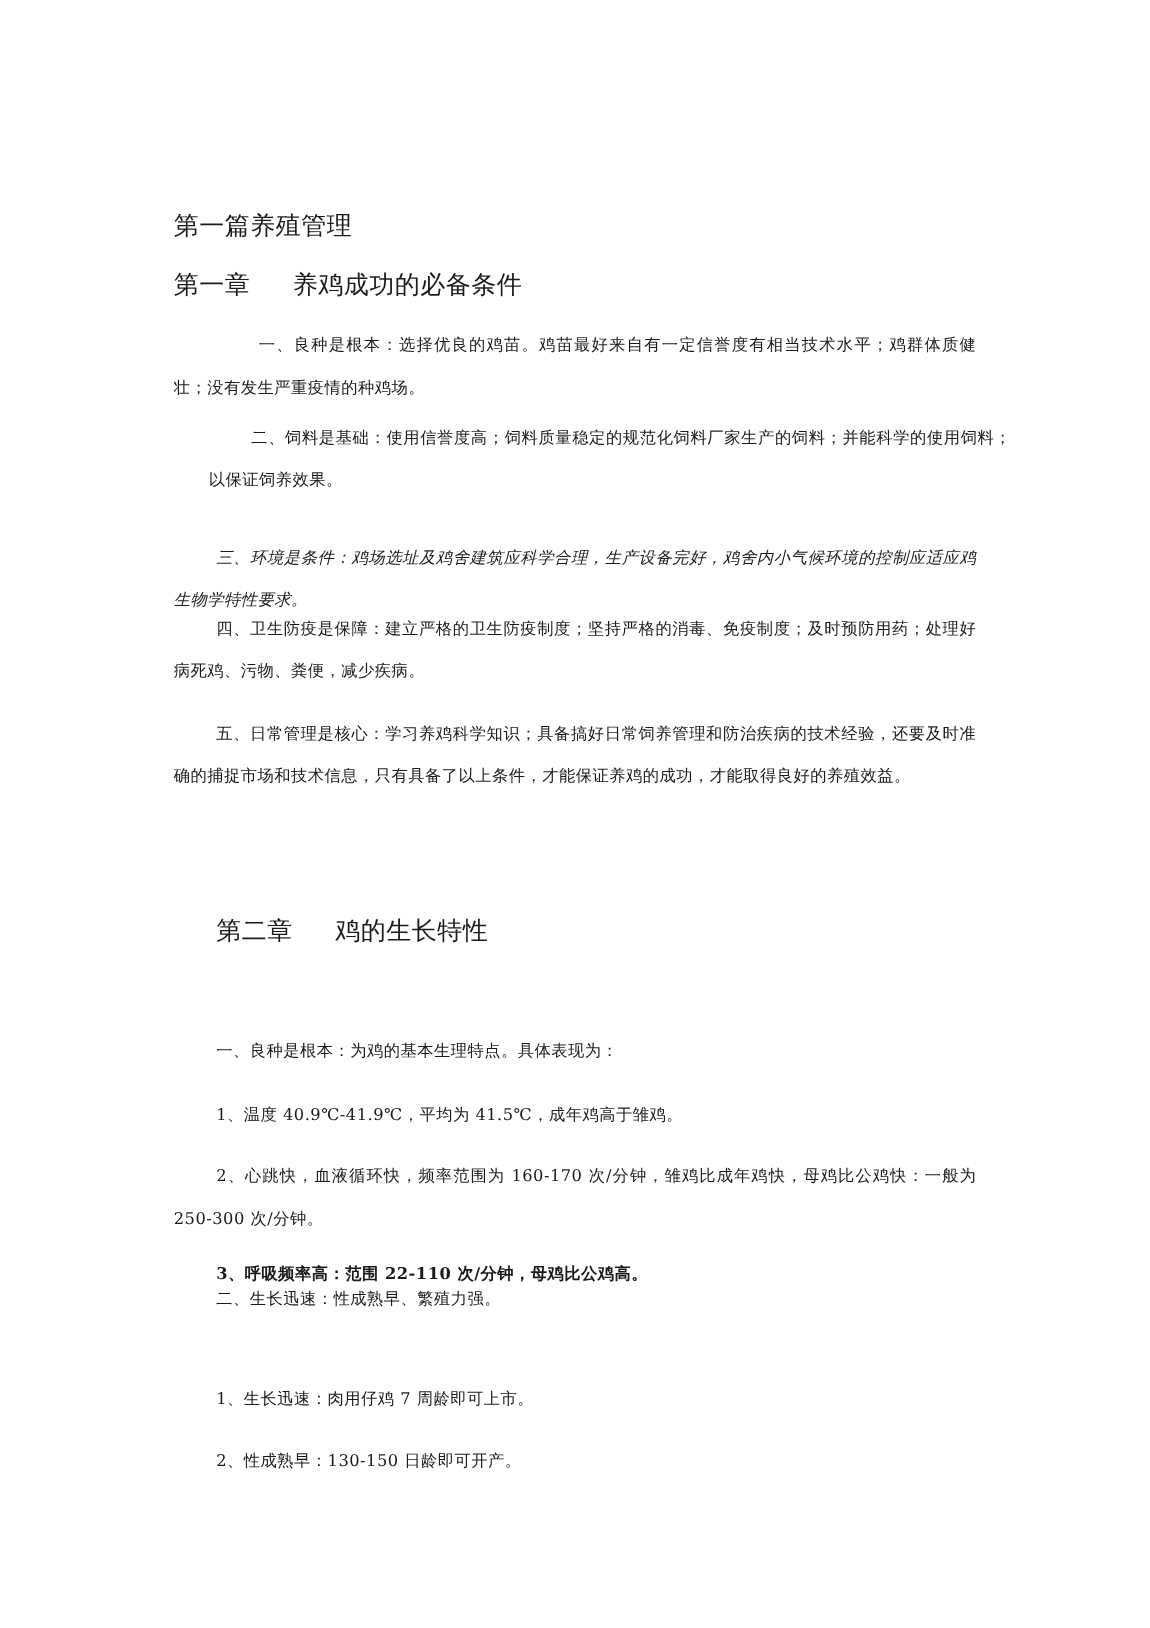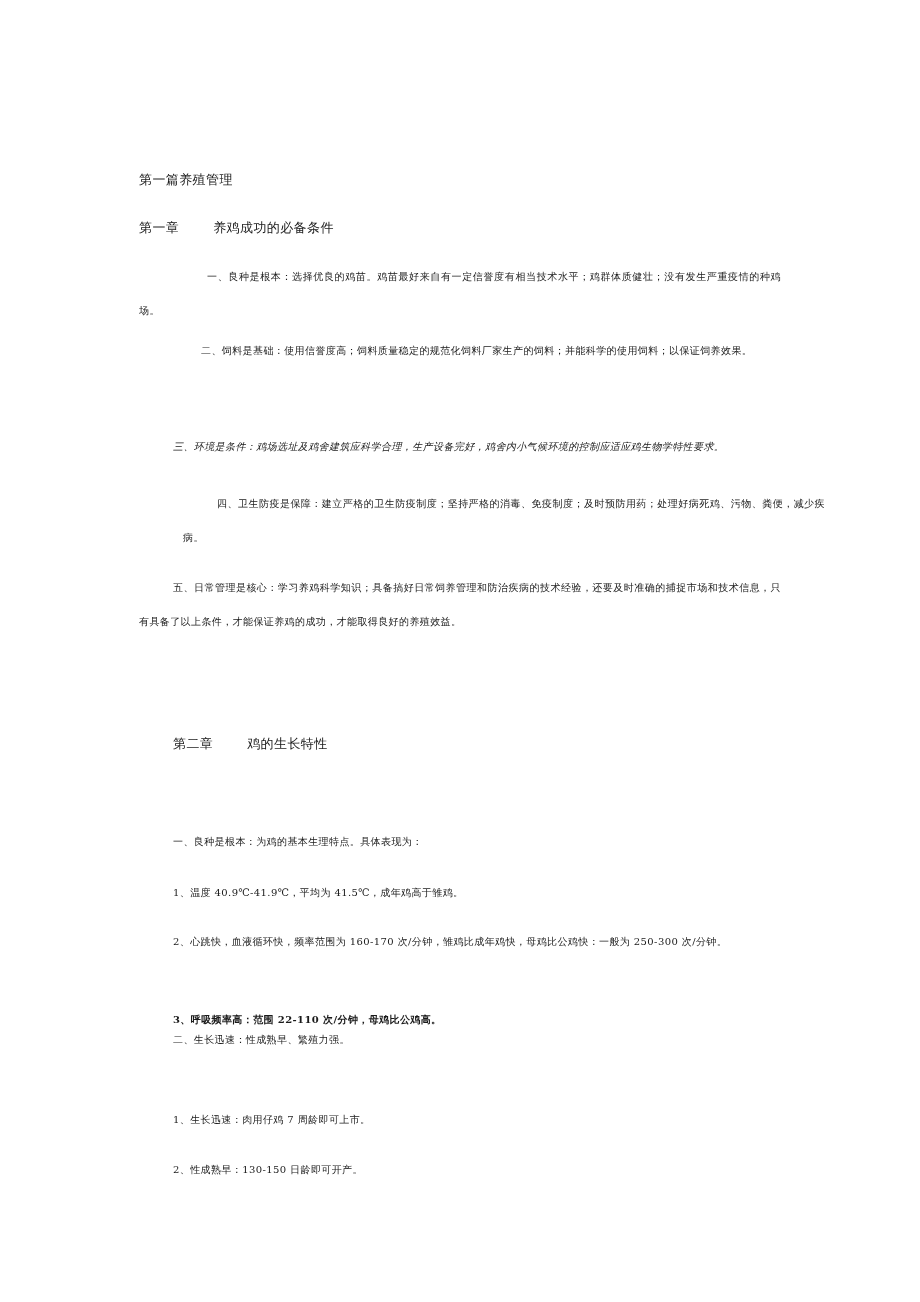--- a/index.html
+++ b/index.html
@@ -1,36 +1,36 @@
 <!DOCTYPE html>
 <html><head>
 <meta charset="utf-8">
 <style>
   html, body { margin: 0; padding: 0; background: #ffffff; }
   body { width: 920px; height: 1302px; position: relative; overflow: hidden;
          font-family: "DejaVu Serif", "Liberation Serif", serif; color: #1a1a1a; }
   .page { position: absolute; left: 139px; top: 0; width: 642px; }
-  .line { position: absolute; left: 0; white-space: nowrap; font-size: 13px; line-height: 20px; letter-spacing: 0.4px; }
-  .para { position: absolute; left: 0; width: 642px; font-size: 10px; line-height: 34px; text-align: justify; text-align-last: left; letter-spacing: 0.4px; }
+  .line { position: absolute; left: 0; white-space: nowrap; font-size: 20px; line-height: 20px; letter-spacing: 0.4px; }
+  .para { position: absolute; left: 0; width: 642px; font-size: 13px; line-height: 34px; text-align: justify; text-align-last: left; letter-spacing: 0.4px; }
   .gap { display: inline-block; width: 34px; }
 </style>
 </head>
 <body>
 
 <div class="page">
   <div class="line" style="top:170px;">第一篇养殖管理</div>
 
   <div class="line" style="top:218px;font-family:Liberation Serif, serif;">
     <span>第一章</span><span class="gap"></span><span>养鸡成功的必备条件</span>
   </div>
 
   <div class="para" style="top:260px; text-indent:68px;">一、良种是根本：选择优良的鸡苗。鸡苗最好来自有一定信誉度有相当技术水平；鸡群体质健壮；没有发生严重疫情的种鸡场。</div>
   <div class="para" style="top:334px; text-indent:34px;margin-left:28px;">二、饲料是基础：使用信誉度高；饲料质量稳定的规范化饲料厂家生产的饲料；并能科学的使用饲料；以保证饲养效果。</div>
   <div class="para" style="top:430px; text-indent:34px;font-style:italic;">三、环境是条件：鸡场选址及鸡舍建筑应科学合理，生产设备完好，鸡舍内小气候环境的控制应适应鸡生物学特性要求。</div>
-  <div class="para" style="top:487px; text-indent:34px;margin-left:44px;">四、卫生防疫是保障：建立严格的卫生防疫制度；坚持严格的消毒、免疫制度；及时预防用药；处理好病死鸡、污物、粪便，减少疾病。</div>
+  <div class="para" style="top:487px; text-indent:34px;">四、卫生防疫是保障：建立严格的卫生防疫制度；坚持严格的消毒、免疫制度；及时预防用药；处理好病死鸡、污物、粪便，减少疾病。</div>
   <div class="para" style="top:571px; text-indent:34px;">五、日常管理是核心：学习养鸡科学知识；具备搞好日常饲养管理和防治疾病的技术经验，还要及时准确的捕捉市场和技术信息，只有具备了以上条件，才能保证养鸡的成功，才能取得良好的养殖效益。</div>
 
   <div class="line" style="left:34px; top:734px;">
     <span>第二章</span><span class="gap"></span><span>鸡的生长特性</span>
   </div>
 
   <div class="para" style="top:825px; text-indent:34px;">一、良种是根本：为鸡的基本生理特点。具体表现为：</div>
   <div class="para" style="top:876px; text-indent:34px;">1、温度 40.9℃-41.9℃，平均为 41.5℃，成年鸡高于雏鸡。</div>
   <div class="para" style="top:925px; text-indent:34px;">2、心跳快，血液循环快，频率范围为 160-170 次/分钟，雏鸡比成年鸡快，母鸡比公鸡快：一般为 250-300 次/分钟。</div>
   <div class="para" style="top:1003px; text-indent:34px;font-weight:bold;">3、呼吸频率高：范围 22-110 次/分钟，母鸡比公鸡高。</div>

